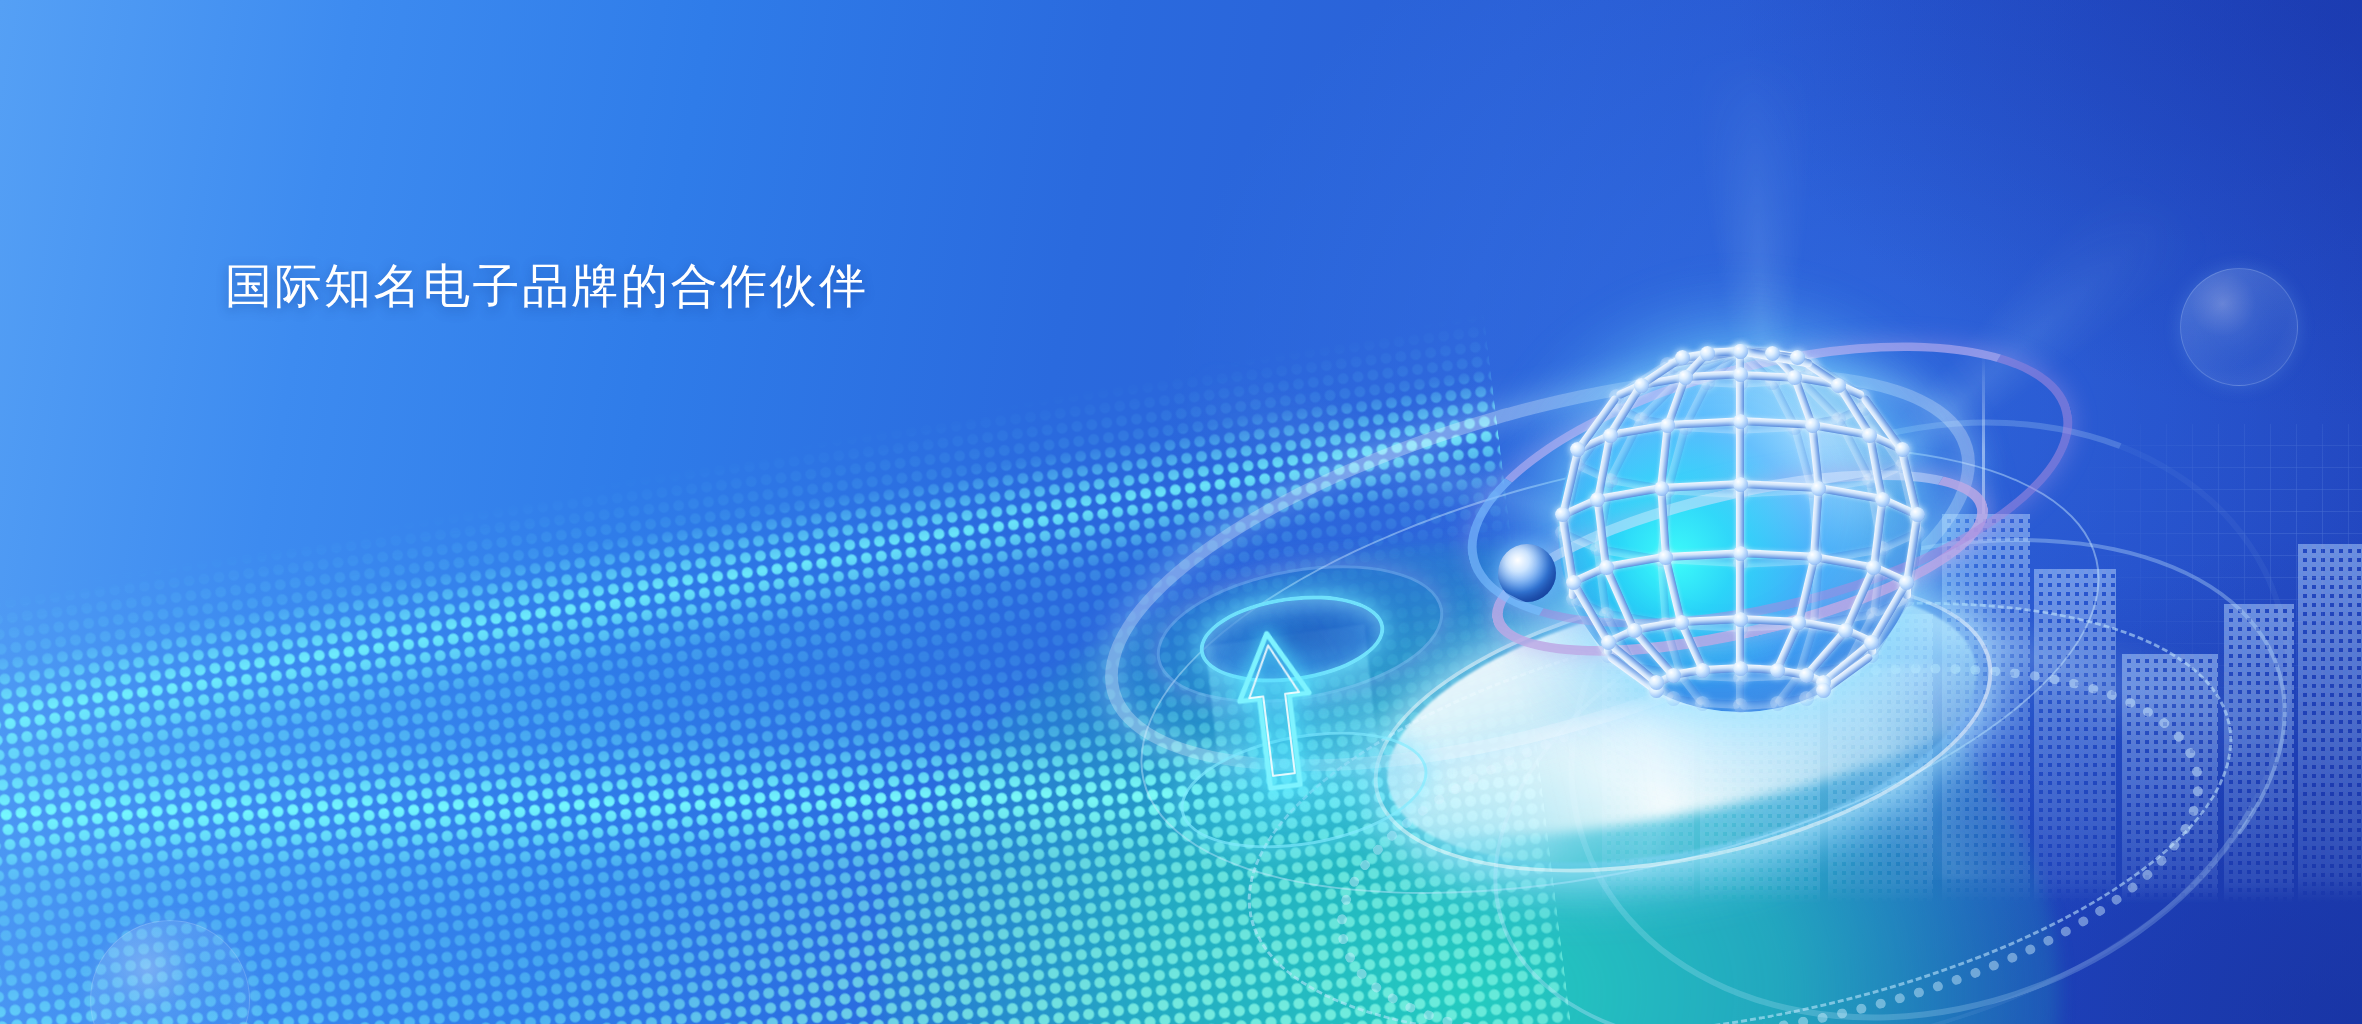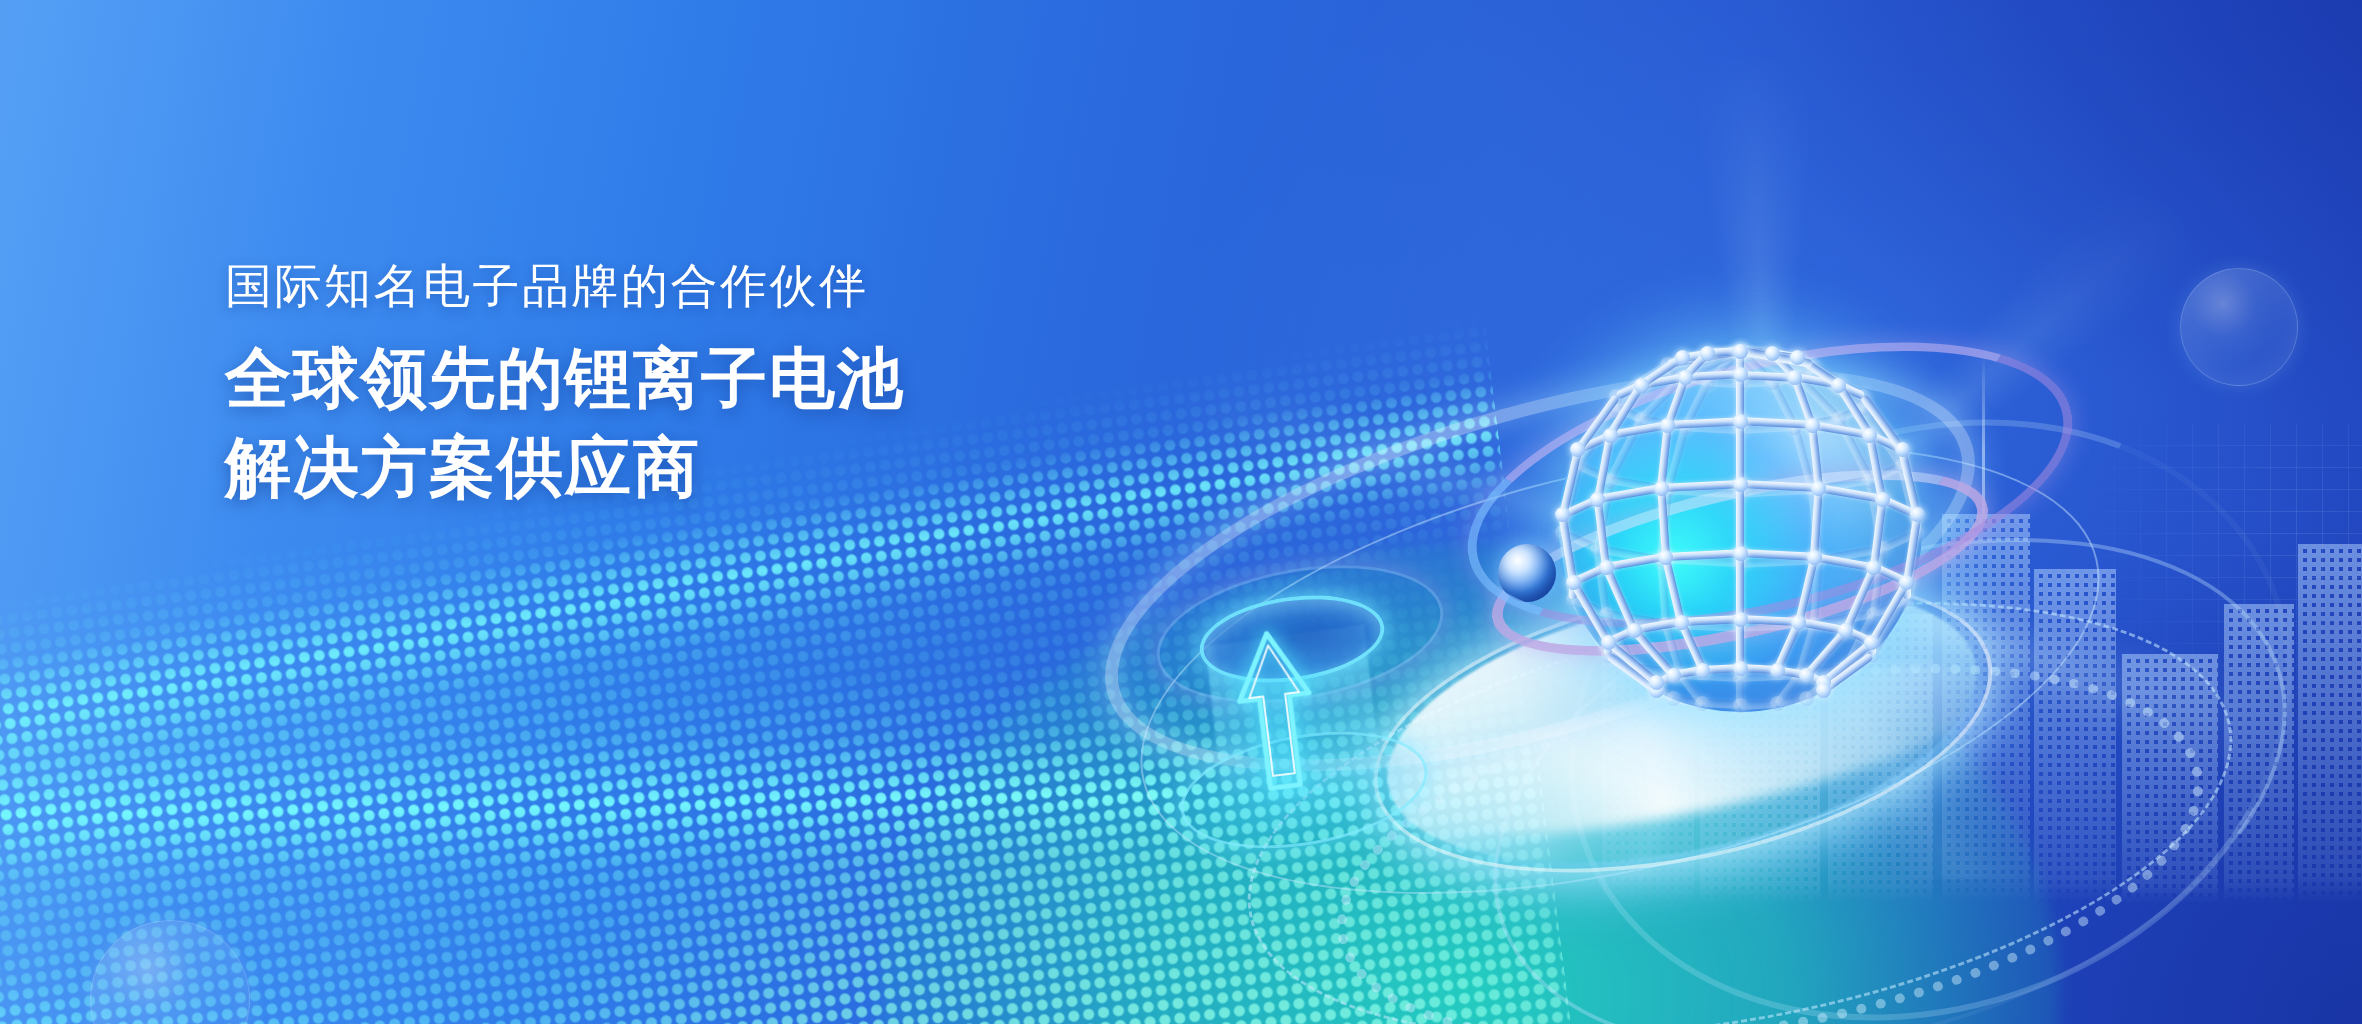--- a/index.html
+++ b/index.html
@@ -376,21 +376,21 @@
     position:absolute;
     left:225px;top:258px;
     width:1000px;
   }
   .eyebrow{
     color:#ffffff;
     font-size:47px;
     font-weight:400;
     letter-spacing:2.5px;
     line-height:1.2;
-    margin:0 0 20px 0;
+    margin:0 0 32px 0;
     text-shadow:0 3px 12px rgba(15,55,140,.45);
     white-space:nowrap;
   }
   .headline{
     color:#ffffff;
     font-size:66px;
     font-weight:700;
     letter-spacing:2px;
     line-height:1.34;
     margin:0;
@@ -760,19 +760,15 @@
         <path d="M43 20 L68 70 L54 70 L54 150 L32 150 L32 70 L18 70 Z" stroke="rgba(255,255,255,.85)" stroke-width="2" stroke-linejoin="round" fill="none"></path>
       </svg>
     </div>
   </div>
 
   <div class="bubble bubble-tr"></div>
   <div class="bubble bubble-bl"></div>
 
   <div class="copy">
     <p class="eyebrow">国际知名电子品牌的合作伙伴</p>
-    <h1 class="headline">
-      <span class="hl-line">全球领先的锂离子电池</span>
-      <span class="hl-line">解决方案供应商</span>
-    </h1>
   </div>
 
 </div>
 
 </body></html>

